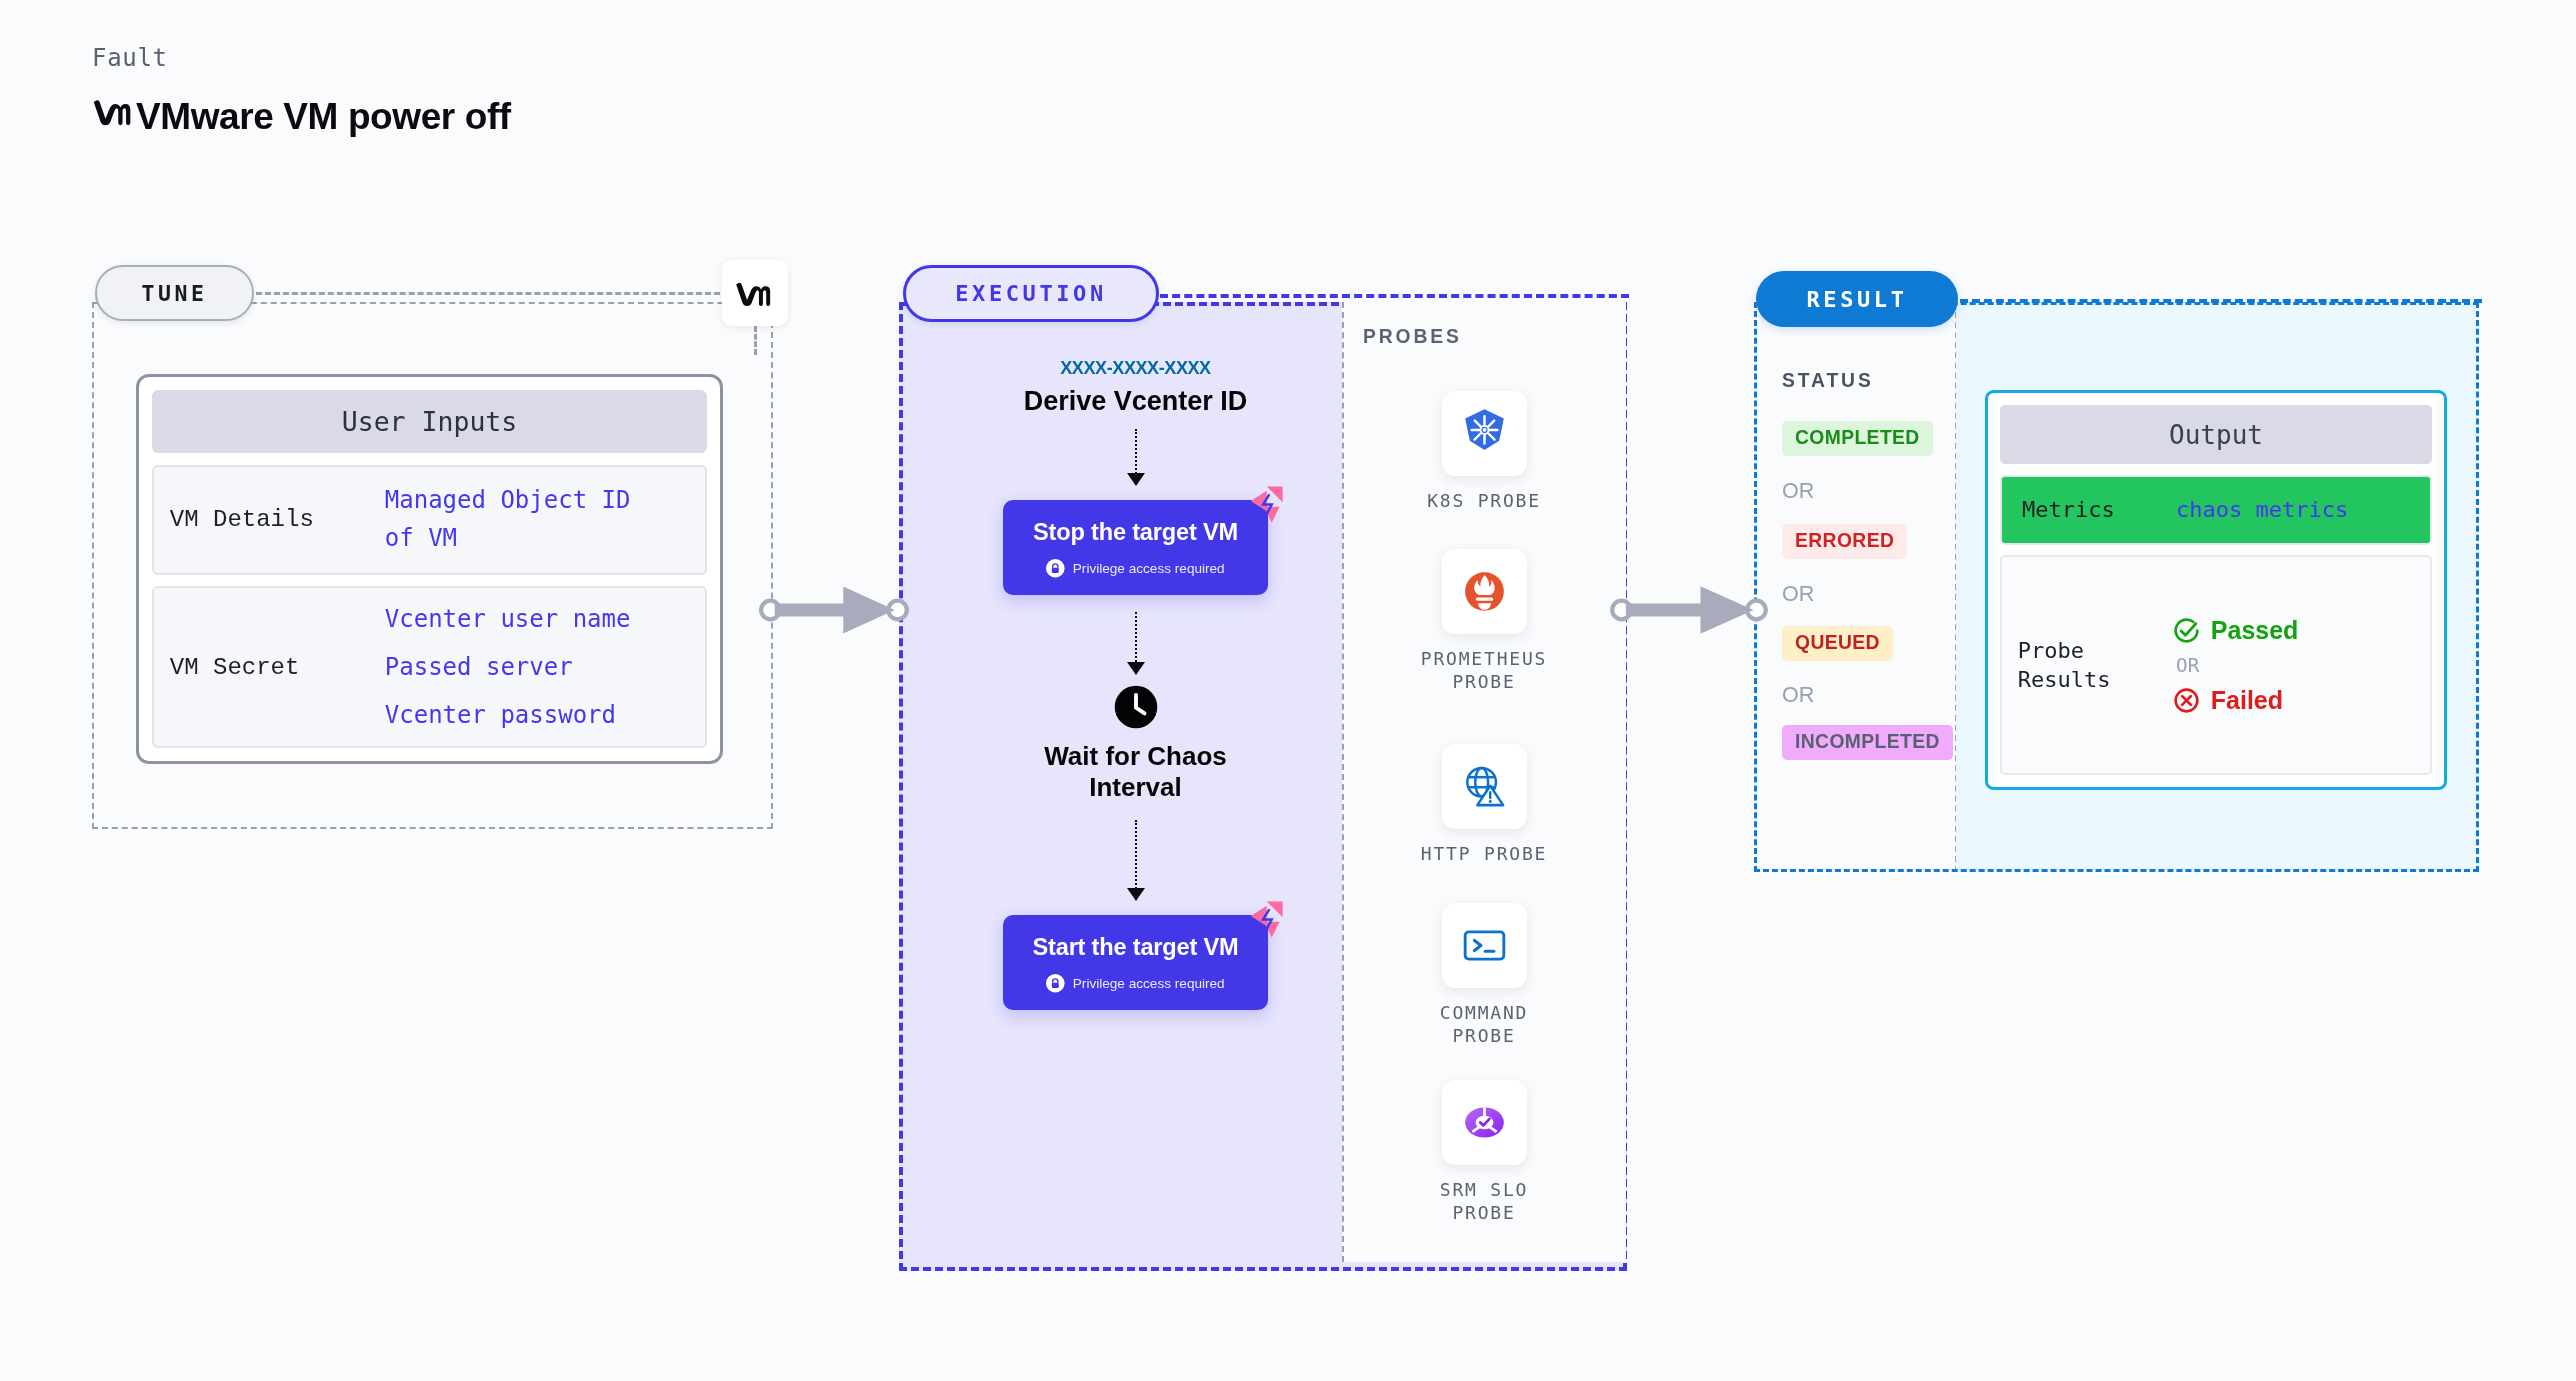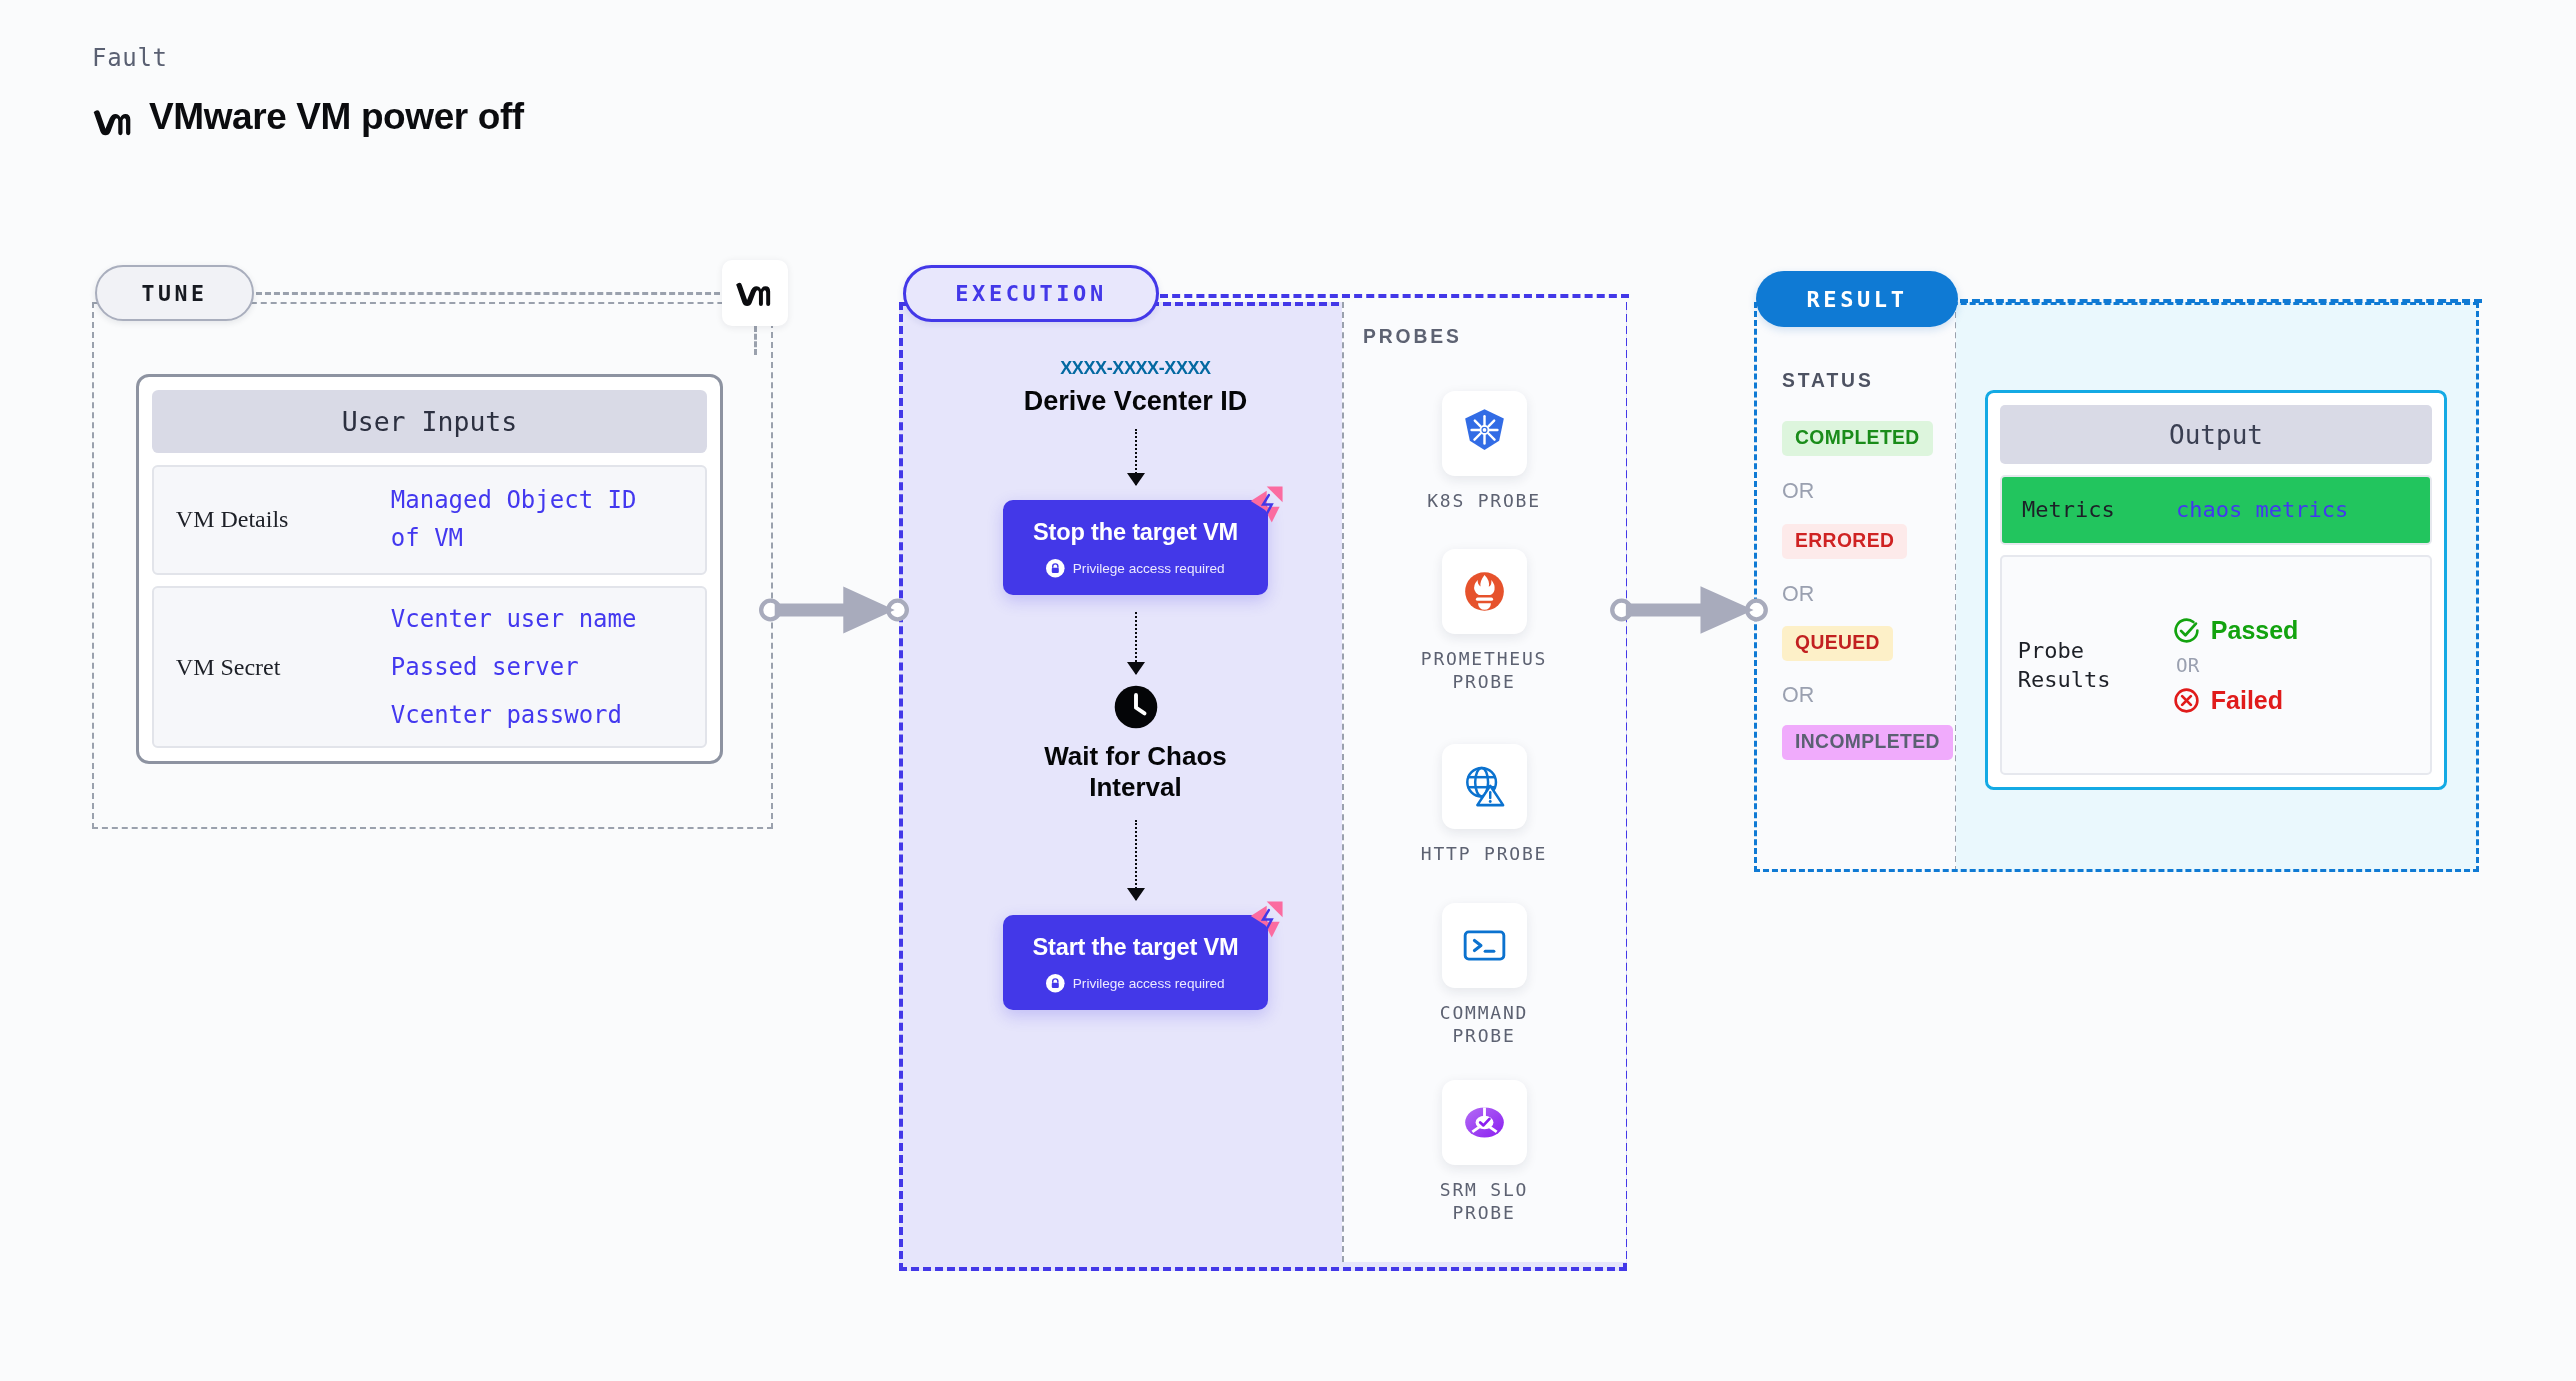--- a/index.html
+++ b/index.html
@@ -18,22 +18,22 @@
   
   #header { position: absolute; left: 92px; top: 44px; }
   #fault-label {
     font-family: "DejaVu Sans Mono", monospace;
     font-size: 24px;
     color: #5a6072;
     letter-spacing: 0.7px;
   }
   #title-row {
     display: flex;
-    align-items: flex-end;
-    gap: 13px;
+    align-items: flex-start;
+    gap: 0;
     margin-top: 23.6px;
   }
   #vm-logo-title { display: block; }
   #page-title {
     font-size: 37px;
     font-weight: 700;
     color: #0b0c0f;
     letter-spacing: -0.4px;
   }
 
@@ -111,26 +111,25 @@
     border-radius: 5.7px;
     background: #f6f7fa;
     box-sizing: border-box;
     display: flex;
     align-items: center;
     padding: 0 15.8px;
   }
   #vm-details-box { height: 110px; }
   #vm-secret-box  { height: 162px; }
   .kv-key {
-    font-family: Liberation Serif, serif;
+    font-family: Liberation Mono, monospace;
     font-size: 24px;
     color: #1d2027;
     width: 215px;
     flex: none;
-    margin-left: 6px;
   }
   .kv-vals {
     font-family: "DejaVu Sans Mono", monospace;
     font-size: 24px;
     color: #4338ef;
     line-height: 1.55;
   }
   .kv-vals.spaced { line-height: 2.0; }
 
   

